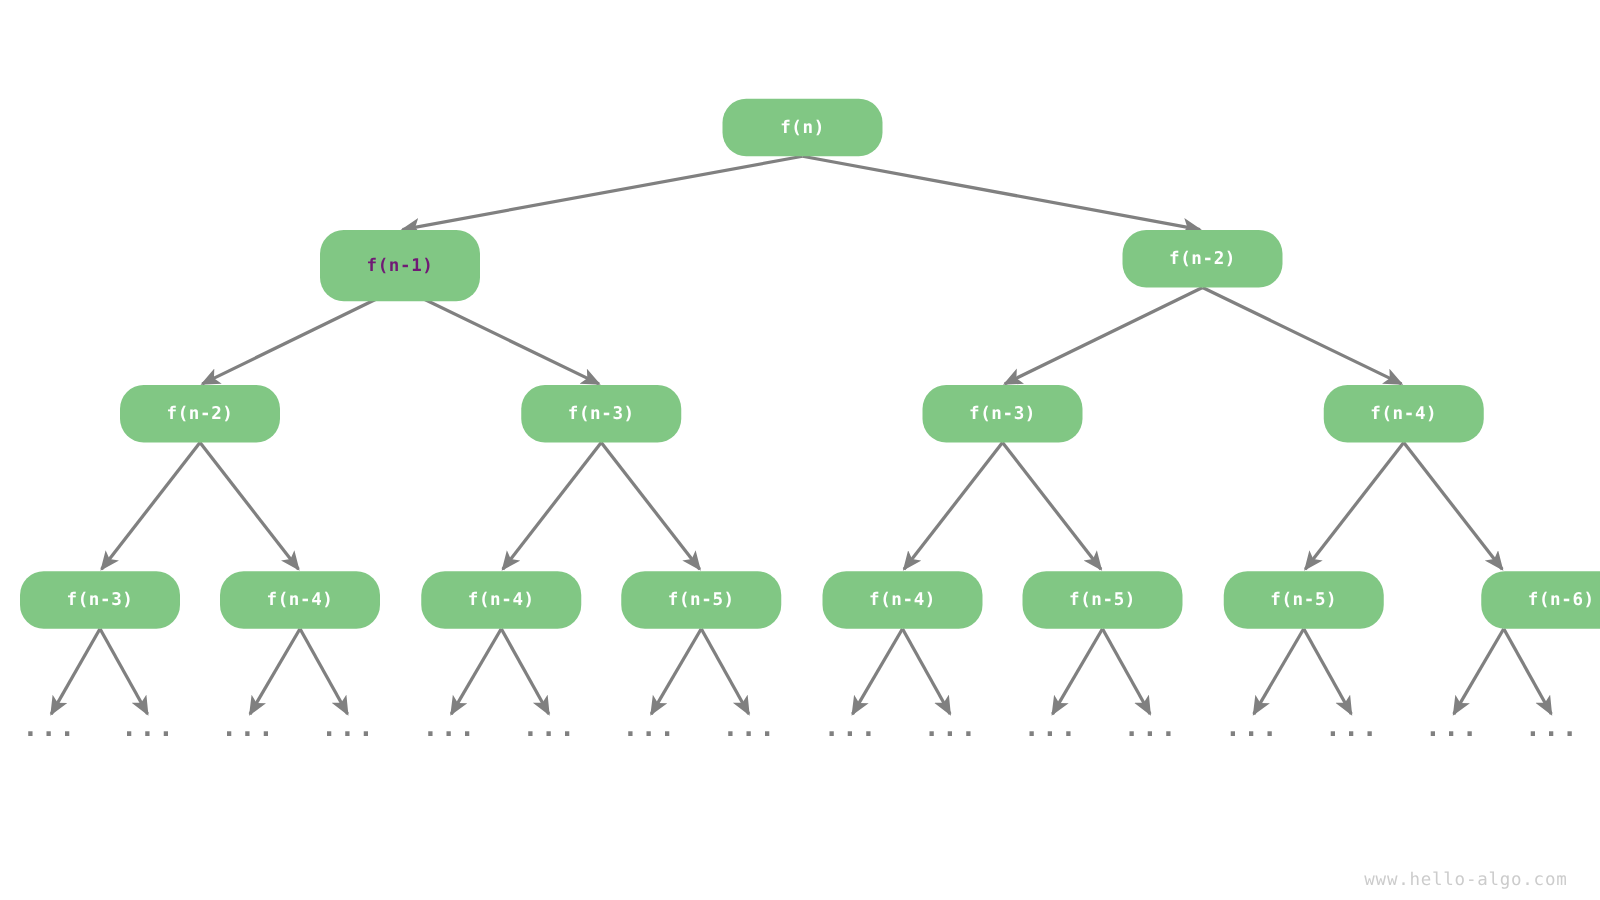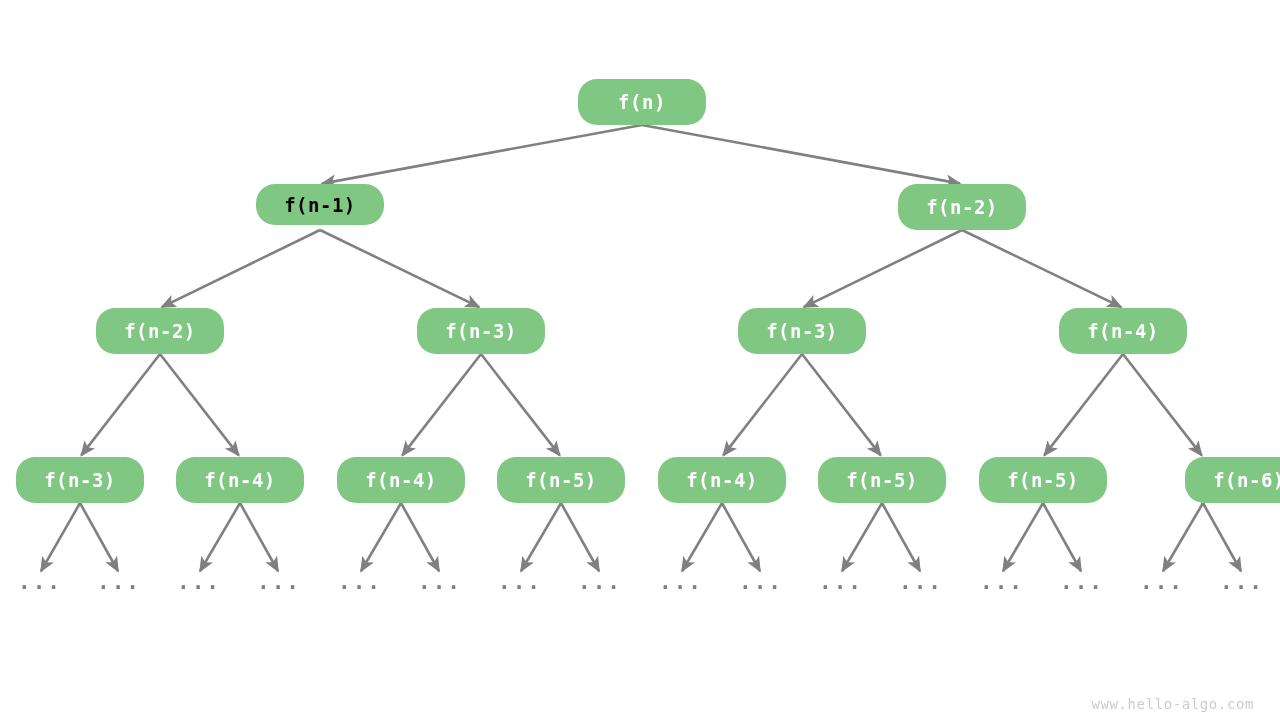--- a/index.html
+++ b/index.html
@@ -30,21 +30,21 @@
   }
   .node {
     position: absolute;
     box-sizing: border-box;
     display: flex;
     align-items: center;
     justify-content: center;
     border-radius: 19px;
     color: #ffffff;
     font-family: "DejaVu Sans Mono", "Liberation Mono", monospace;
-    font-size: 19px;
+    font-size: 14px;
     font-weight: bold;
     letter-spacing: 0.5px;
     white-space: nowrap;
     z-index: 2;
   }
   .ellipsis {
     position: absolute;
     display: flex;
     align-items: center;
     justify-content: center;
@@ -106,21 +106,21 @@
       <line x1="1043" y1="503" x2="1003.0108062230137" y2="571.2742332777815" stroke="#808080" stroke-width="2.6" stroke-linecap="butt" marker-end="url(#arrowhead)"></line>
       <line x1="1043" y1="503" x2="1081.0265956835694" y2="571.2528640474324" stroke="#808080" stroke-width="2.6" stroke-linecap="butt" marker-end="url(#arrowhead)"></line>
       <line x1="1203" y1="503" x2="1163.0108062230138" y2="571.2742332777815" stroke="#808080" stroke-width="2.6" stroke-linecap="butt" marker-end="url(#arrowhead)"></line>
       <line x1="1203" y1="503" x2="1241.0265956835694" y2="571.2528640474324" stroke="#808080" stroke-width="2.6" stroke-linecap="butt" marker-end="url(#arrowhead)"></line>
     </svg>
 
   <div id="nodes-layer">
       <div class="node" style="left: 578px; top: 79px; width: 128px; height: 46px; background: rgb(129, 199, 132); color: rgb(255, 255, 255);">
         <span>f(n)</span>
       </div>
-      <div class="node" style="left: 256px; top: 184px; width: 128px; height: 41px; background: rgb(129, 199, 132); color: #000000;">
+      <div class="node" style="left: 256px; top: 184px; width: 128px; height: 57px; background: rgb(129, 199, 132); color: #701a75;">
         <span>f(n-1)</span>
       </div>
       <div class="node" style="left: 898px; top: 184px; width: 128px; height: 46px; background: rgb(129, 199, 132); color: rgb(255, 255, 255);">
         <span>f(n-2)</span>
       </div>
       <div class="node" style="left: 96px; top: 308px; width: 128px; height: 46px; background: rgb(129, 199, 132); color: rgb(255, 255, 255);">
         <span>f(n-2)</span>
       </div>
       <div class="node" style="left: 417px; top: 308px; width: 128px; height: 46px; background: rgb(129, 199, 132); color: rgb(255, 255, 255);">
         <span>f(n-3)</span>

